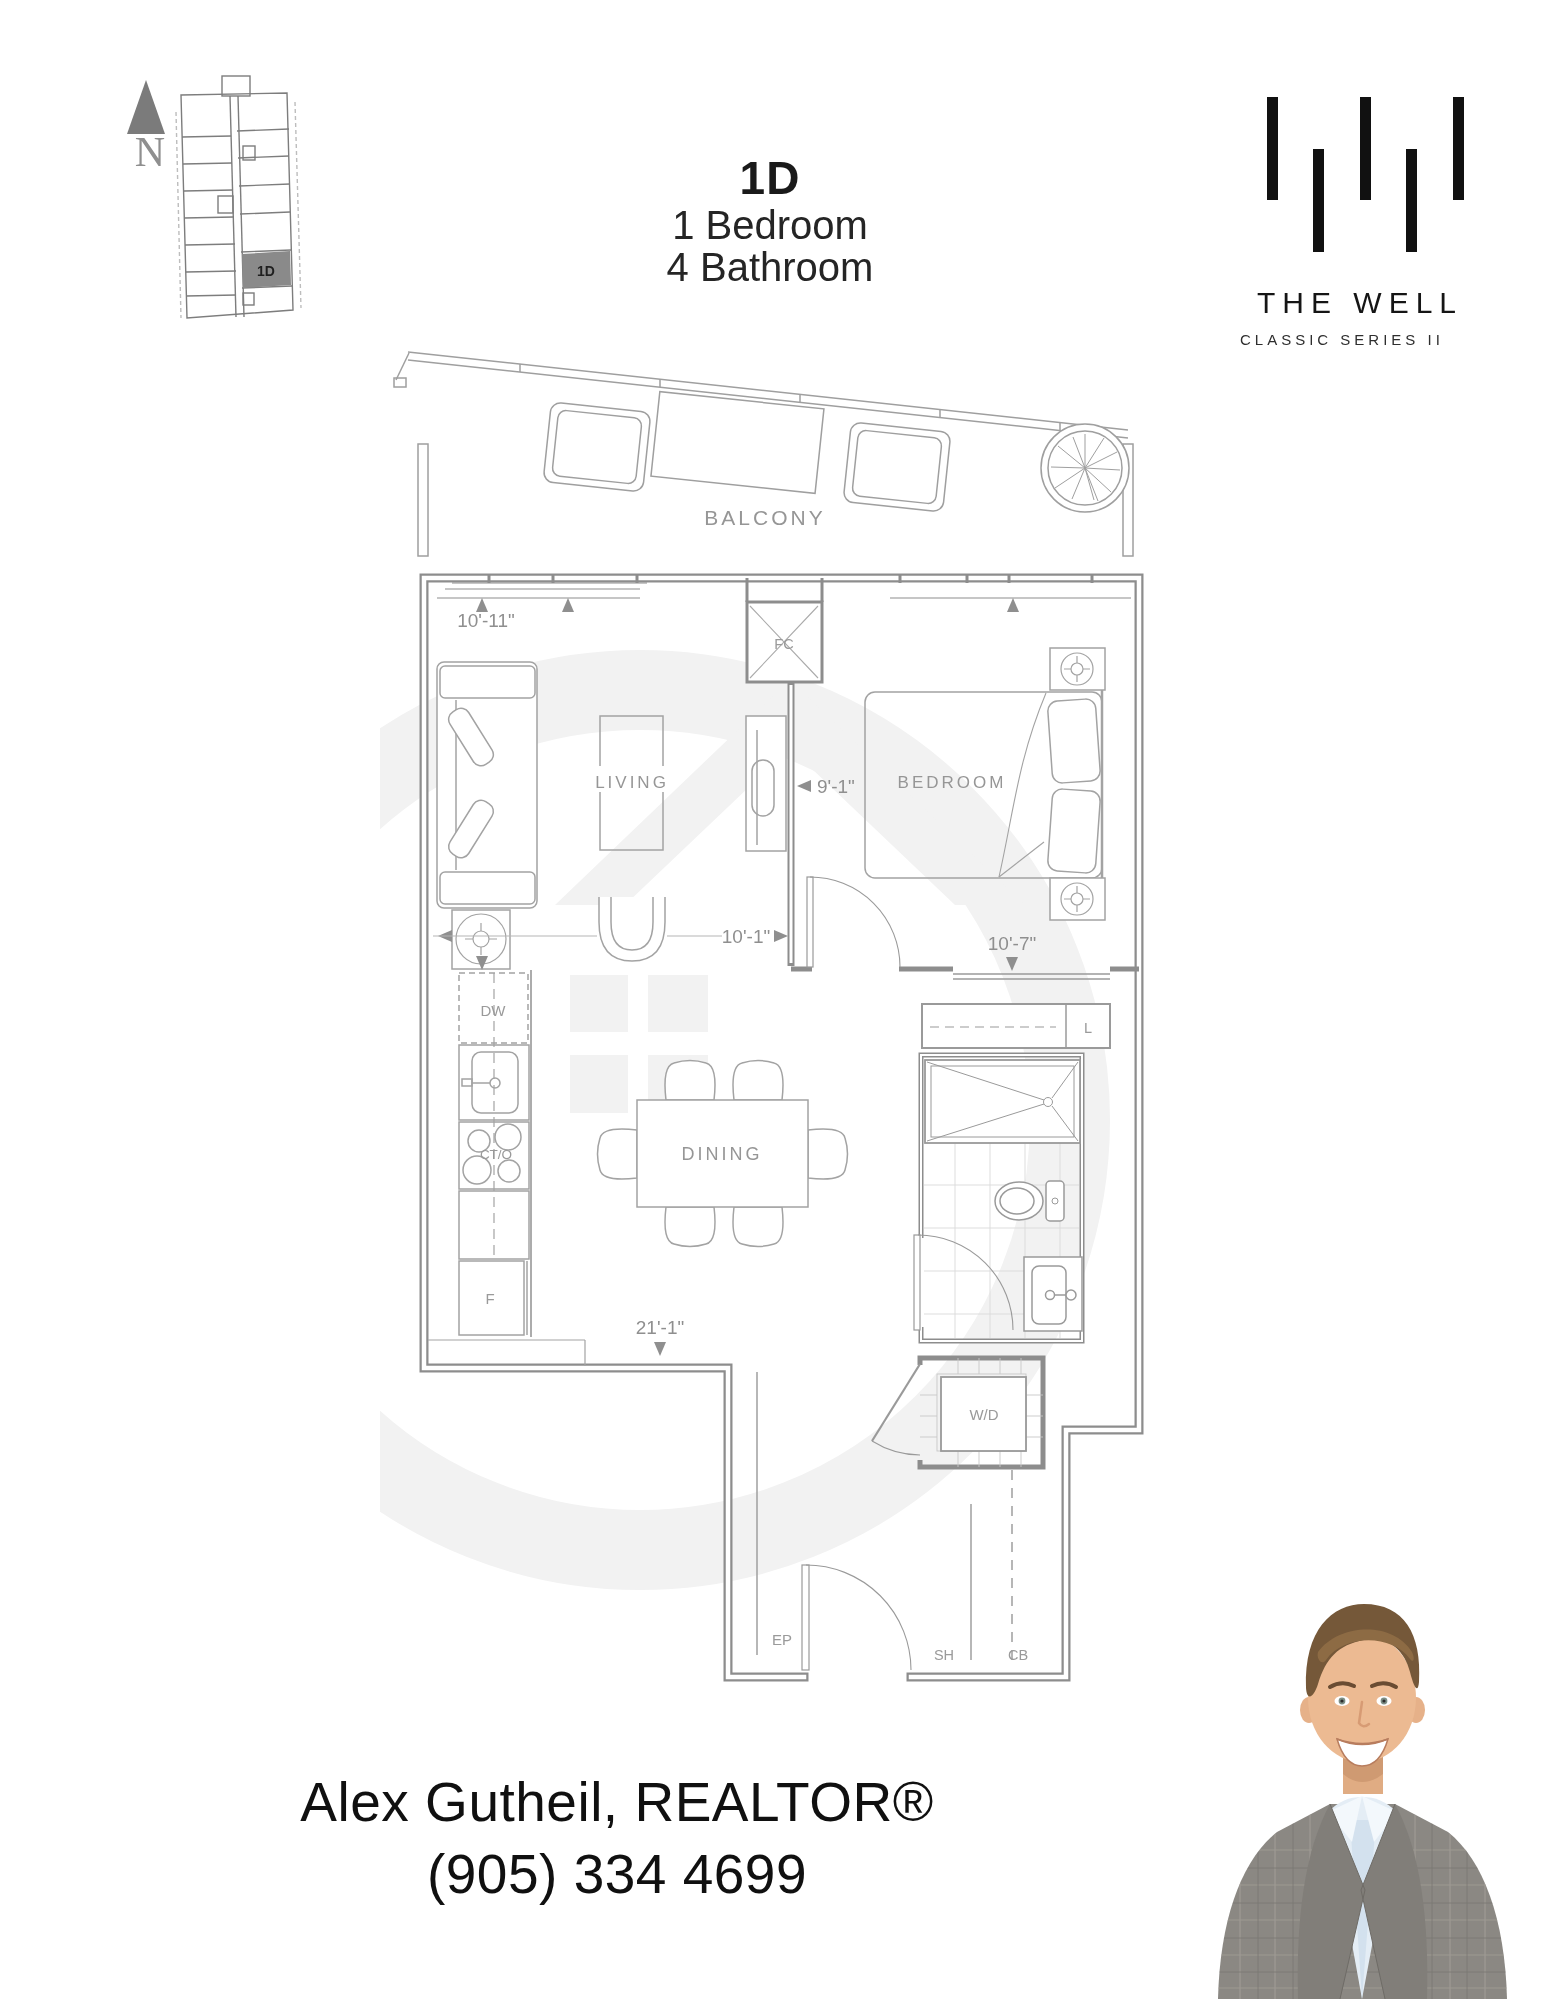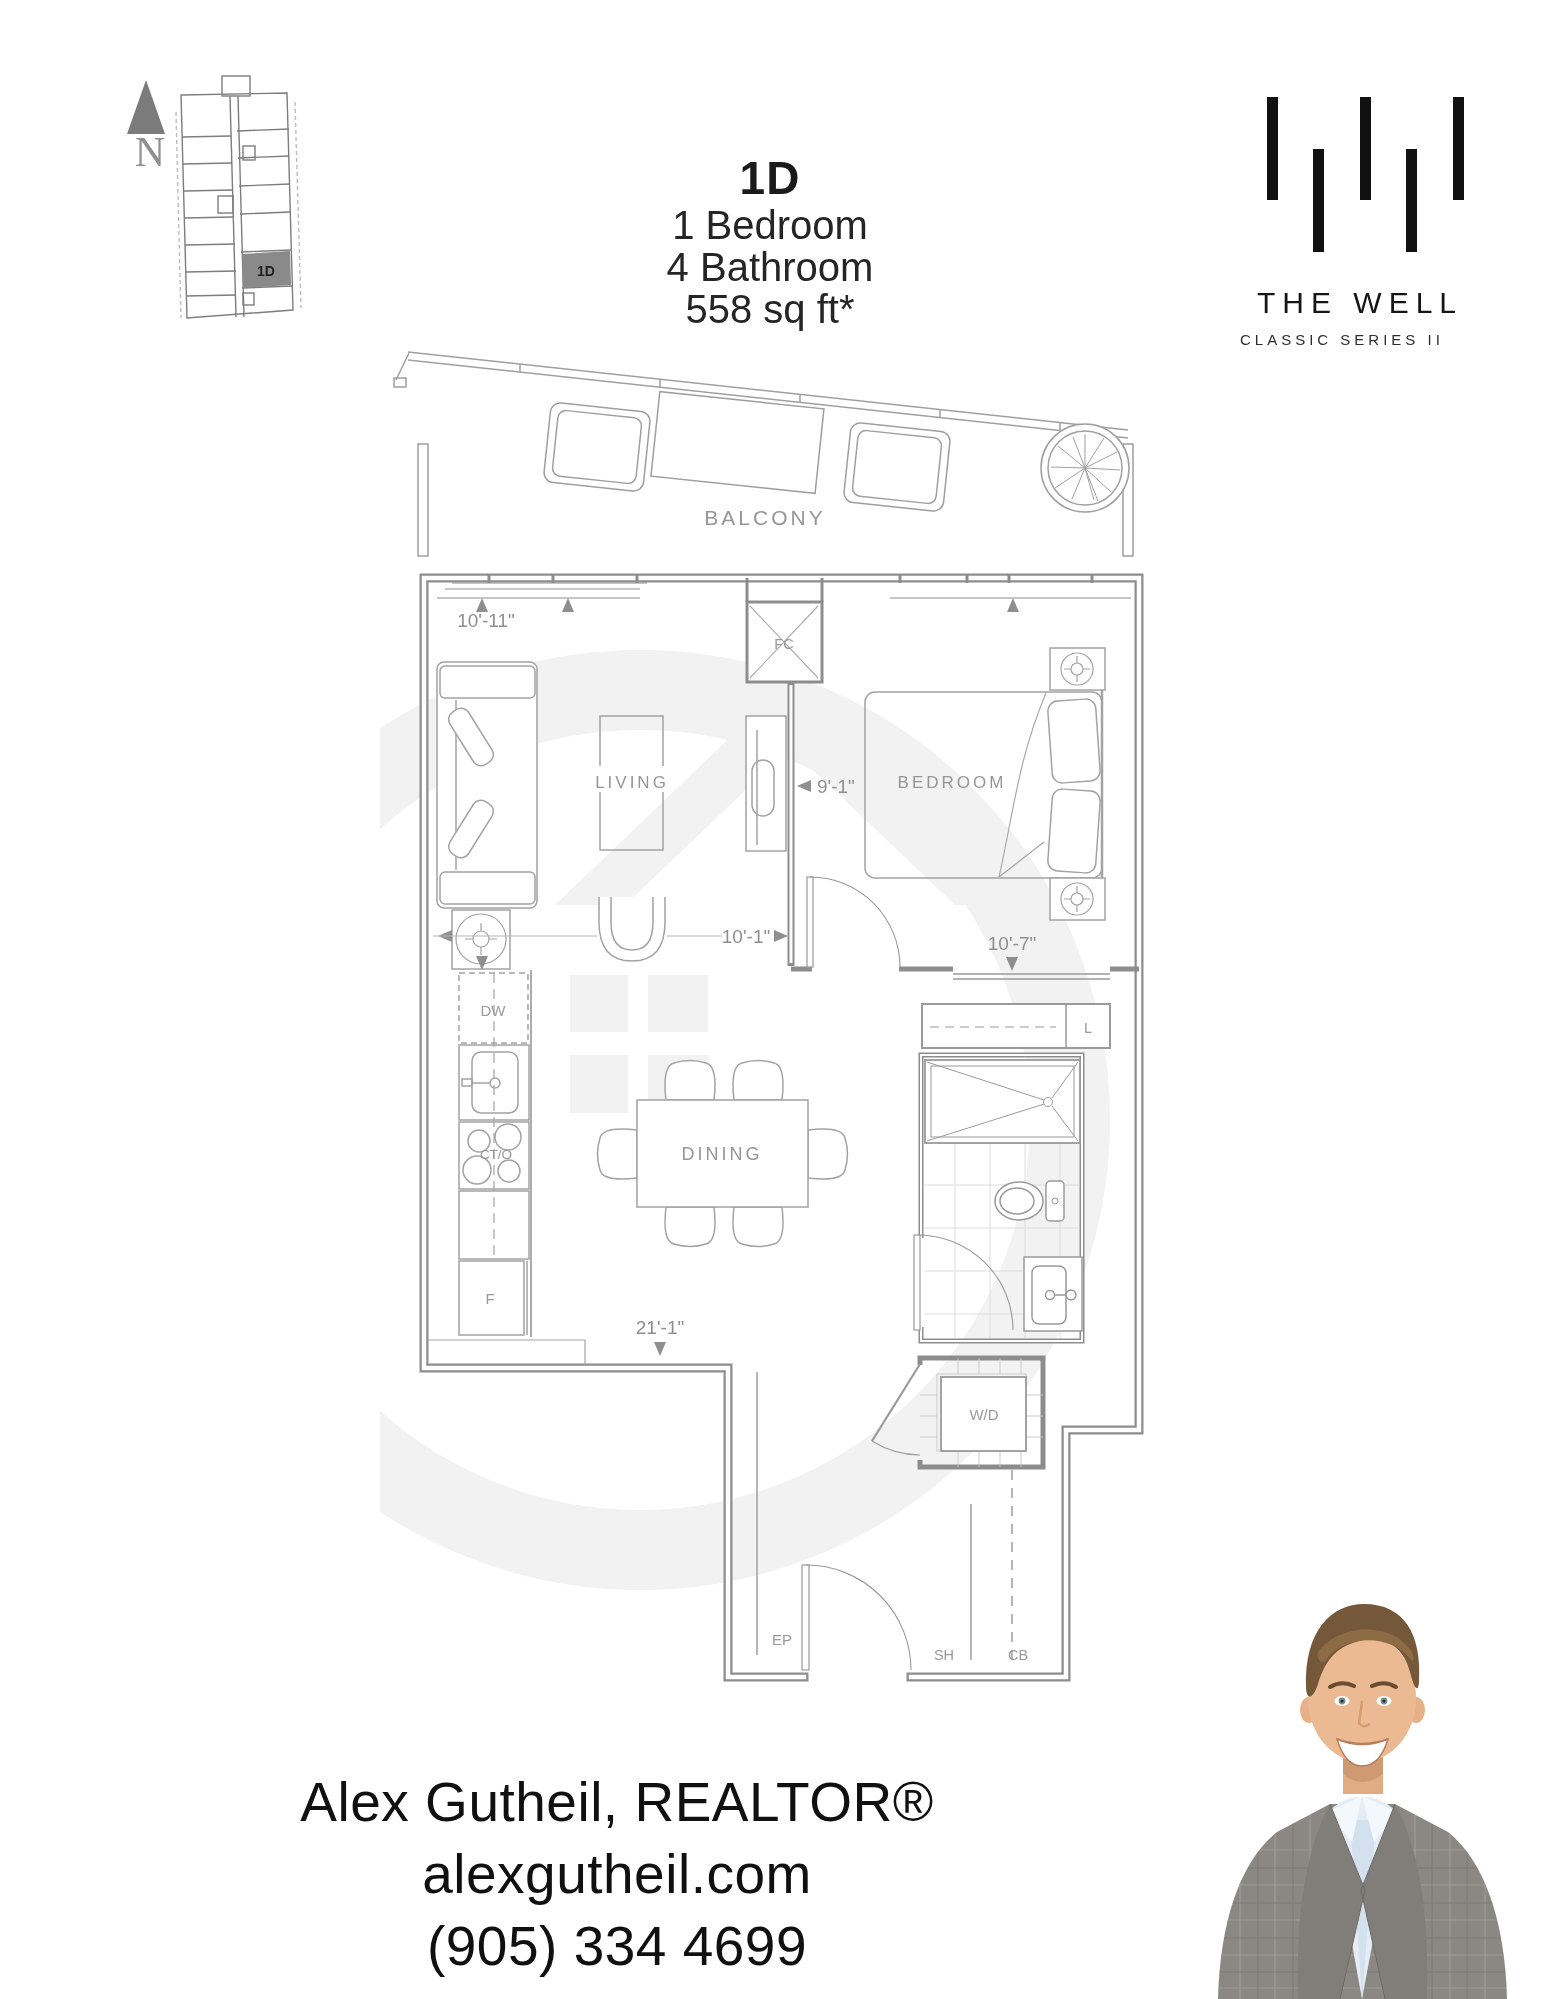--- a/index.html
+++ b/index.html
@@ -82,21 +82,20 @@
       <polygon points="242,254 290,251 291,285 243,288" fill="var(--keyplan-fill)"></polygon>
       <text x="266" y="276" font-size="14" font-weight="600" fill="#1f1f1f" text-anchor="middle">1D</text>
     </g>
   </svg>
   <div class="abs north-n">N</div>
 
   <div class="abs title-block">
     <div class="code">1D</div>
     <div class="spec">1 Bedroom</div>
     <div class="spec">4 Bathroom</div>
-    <div class="spec">558 sq ft*</div>
   </div>
 
   <svg class="abs" style="left:1255px;top:92px;" width="215" height="170" viewBox="0 0 215 170">
     <g fill="#111">
       <rect x="12" y="5" width="11" height="103"></rect>
       <rect x="58" y="57" width="11" height="103"></rect>
       <rect x="105" y="5" width="11" height="103"></rect>
       <rect x="151" y="57" width="11" height="103"></rect>
       <rect x="198" y="5" width="11" height="103"></rect>
     </g>
@@ -379,21 +378,20 @@
     </g>
     <text x="486" y="627" font-size="19" class="dim-label" text-anchor="middle">10'-11"</text>
     <text x="817" y="793" font-size="19" class="dim-label" text-anchor="start">9'-1"</text>
     <text x="746" y="943" font-size="19" class="dim-label" text-anchor="middle">10'-1"</text>
     <text x="1012" y="950" font-size="19" class="dim-label" text-anchor="middle">10'-7"</text>
     <text x="660" y="1334" font-size="19" class="dim-label" text-anchor="middle">21'-1"</text>
   </svg>
 
   <div class="abs footer">
     <div class="f-line">Alex Gutheil, REALTOR®</div>
-    <div class="f-line">alexgutheil.com</div>
     <div class="f-line">(905) 334 4699</div>
   </div>
 
   <svg class="abs" style="left:1180px;top:1560px;" width="365" height="439" viewBox="0 0 365 439">
     <defs>
       <clipPath id="blazerClip">
         <path d="M38 439 C40 358 62 300 97 272 L150 244 L215 244 L268 272 C303 300 325 358 327 439 Z"></path>
       </clipPath>
     </defs>
     <rect x="0" y="0" width="365" height="439" fill="#ffffff"></rect>

